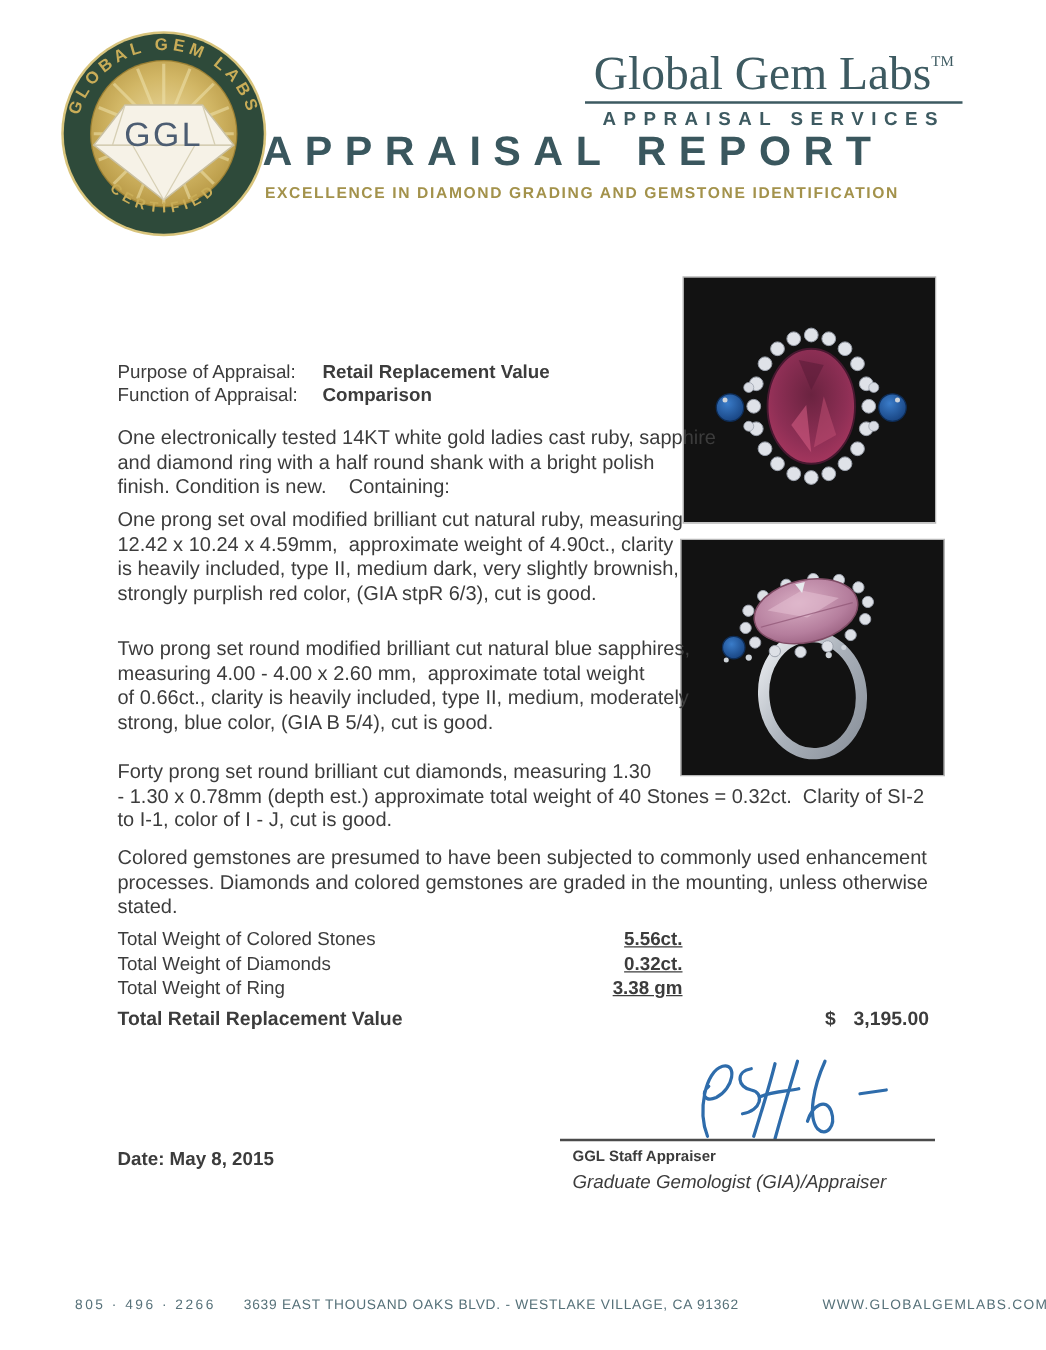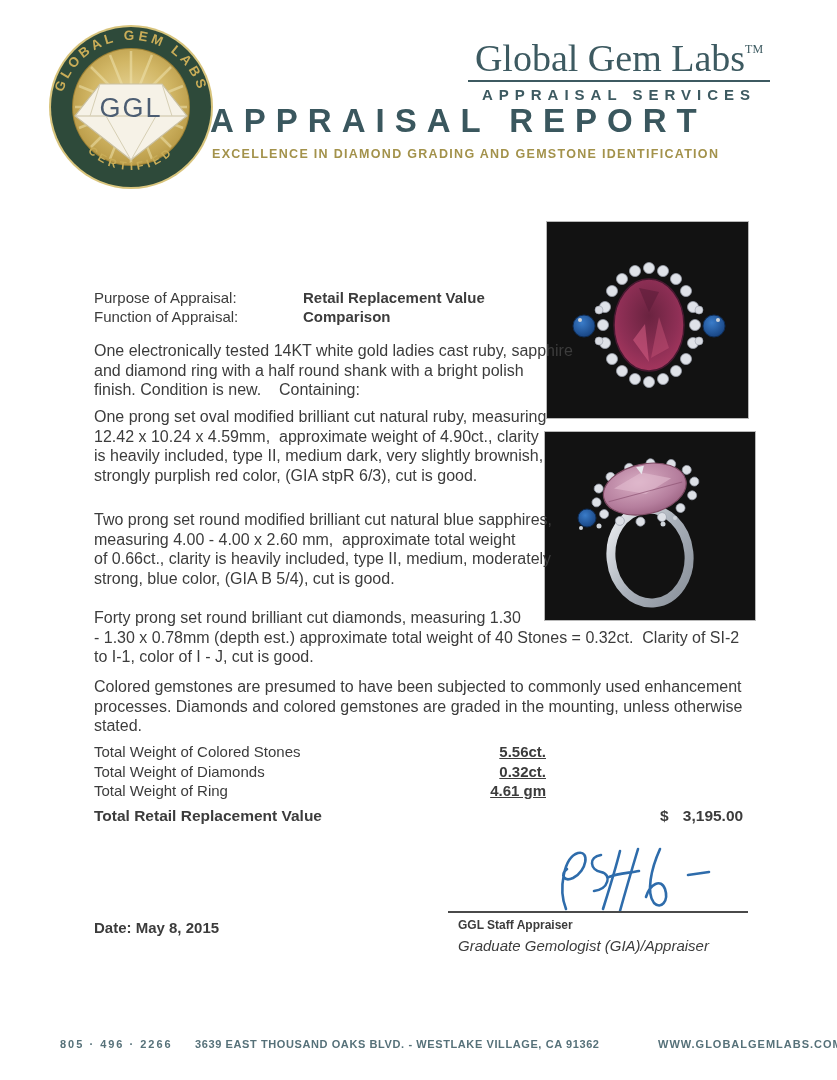--- a/index.html
+++ b/index.html
@@ -25,21 +25,21 @@
   .tagline {
     position:absolute; left:212px; top:147px; font-size:12.5px; font-weight:bold;
     letter-spacing:1.3px; color:#a3924b; white-space:nowrap;
   }
   
   .photo { position:absolute; box-shadow:0 0 0 1px #b8b8b8; }
   .photo-top  { left:547px; top:222px; width:201px; height:196px; }
   .photo-side { left:545px; top:432px; width:210px; height:188px; }
   
   .meta-block { position:absolute; left:94px; top:288px; font-size:15px; line-height:19px; }
-  .meta-row { display:flex;gap:45px; }
+  .meta-row { display:flex; }
   .meta-label { width:164px; }
   .meta-value { font-weight:bold; }
   .para {
     position:absolute; left:94px; width:672px; font-size:16px; line-height:19.5px;
     white-space:pre-wrap; margin:0;
   }
   .para-item       { top:341px; }
   .para-ruby       { top:407px; }
   .para-sapphires  { top:510px; }
   .para-diamonds   { top:608px; }
@@ -51,21 +51,21 @@
   .grand-total { position:absolute; left:94px; top:807px; width:672px; font-size:15.5px; font-weight:bold; }
   .grand-currency { position:absolute; left:566px; }
   .grand-amount { position:absolute; left:583px; width:72px; text-align:center; }
   
   .signature-svg { position:absolute; left:488px; top:845px; }
   .signature-line { position:absolute; left:448px; top:911px; width:300px; height:2px; background:#4a4a4a; }
   .sig-name  { position:absolute; left:458px; top:918px; font-size:12px; font-weight:bold; }
   .sig-title { position:absolute; left:458px; top:937px; font-size:15px; font-style:italic; }
   .date-line { position:absolute; left:94px; top:919px; font-size:15px; font-weight:bold; }
   
-  .footer-text { position:absolute; top:1038px; font-size:11px; font-weight:bold; letter-spacing:1px; color:#567179; white-space:nowrap;padding-left:40px; }
+  .footer-text { position:absolute; top:1038px; font-size:11px; font-weight:normal; letter-spacing:1px; color:#567179; white-space:nowrap;padding-left:40px; }
   .footer-phone   { left:20px; letter-spacing:2px; }
   .footer-address { left:155px; letter-spacing:0.6px; }
   .footer-site    { left:618px; }
 </style>
 </head>
 <body>
 
 <div class="page">
 
   <svg class="seal" viewBox="0 0 166 166">
@@ -260,21 +260,21 @@
     <div class="totals-row">
       <span>Total Weight of Colored Stones</span>
       <span class="totals-value">5.56ct.</span>
     </div>
     <div class="totals-row">
       <span>Total Weight of Diamonds</span>
       <span class="totals-value">0.32ct.</span>
     </div>
     <div class="totals-row">
       <span>Total Weight of Ring</span>
-      <span class="totals-value">4.61 gm</span>
+      <span class="totals-value">3.38 gm</span>
     </div>
   </div>
 
   <div class="grand-total">
     <span>Total Retail Replacement Value</span>
     <span class="grand-currency">$</span>
     <span class="grand-amount">3,195.00</span>
   </div>
 
   <svg class="signature-svg" width="280" height="68" viewBox="0 0 280 68">

